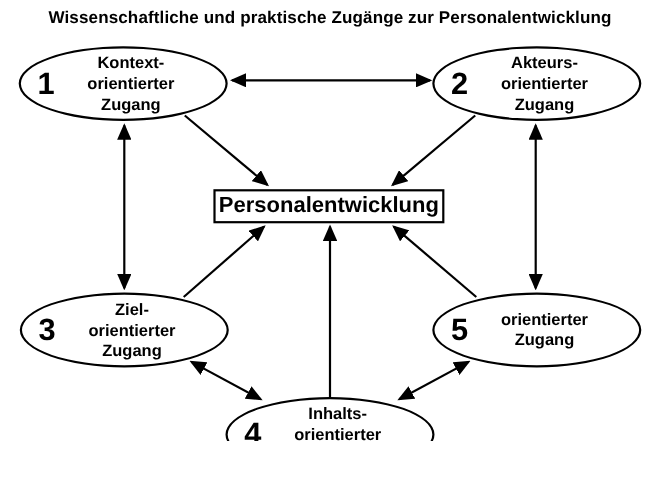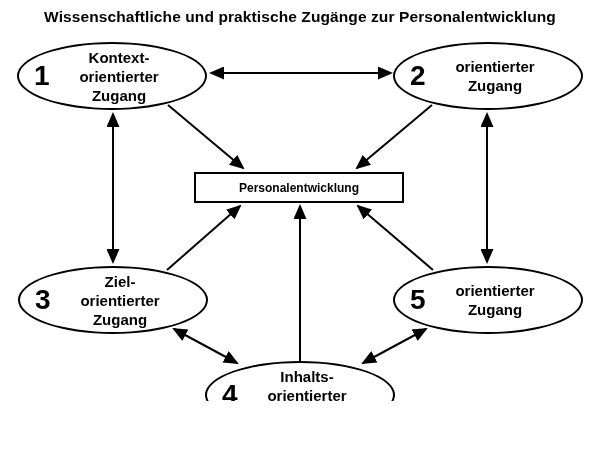--- a/index.html
+++ b/index.html
@@ -37,21 +37,21 @@
   }
   .node1{left:17px;top:42px;}
   .node2{left:393px;top:42px;}
   .node3{left:18px;top:266px;}
   .node4{left:205px;top:361px;}
   .node5{left:393px;top:266px;}
   .center-box{
     position:absolute;left:194px;top:172px;width:210px;height:31px;
     border:2px solid #000;background:#fff;box-sizing:border-box;
     display:flex;align-items:center;justify-content:center;
-    font-size:12px;font-weight:bold;
+    font-size:20px;font-weight:bold;
   }
 </style>
 </head>
 <body>
 
 <div id="canvas">
 
   <div class="title">Wissenschaftliche und praktische Zugänge zur Personalentwicklung</div>
 
   <svg id="edges" viewBox="0 0 600 450" xmlns="http://www.w3.org/2000/svg">
@@ -80,20 +80,21 @@
     <div class="label">
       <span>Kontext-</span>
       <span>orientierter</span>
       <span>Zugang</span>
     </div>
   </div>
 
   <div class="node node2">
     <span class="num">2</span>
     <div class="label">
+      <span>Akteurs-</span>
       <span>orientierter</span>
       <span>Zugang</span>
     </div>
   </div>
 
   <div class="node node3">
     <span class="num">3</span>
     <div class="label">
       <span>Ziel-</span>
       <span>orientierter</span>

